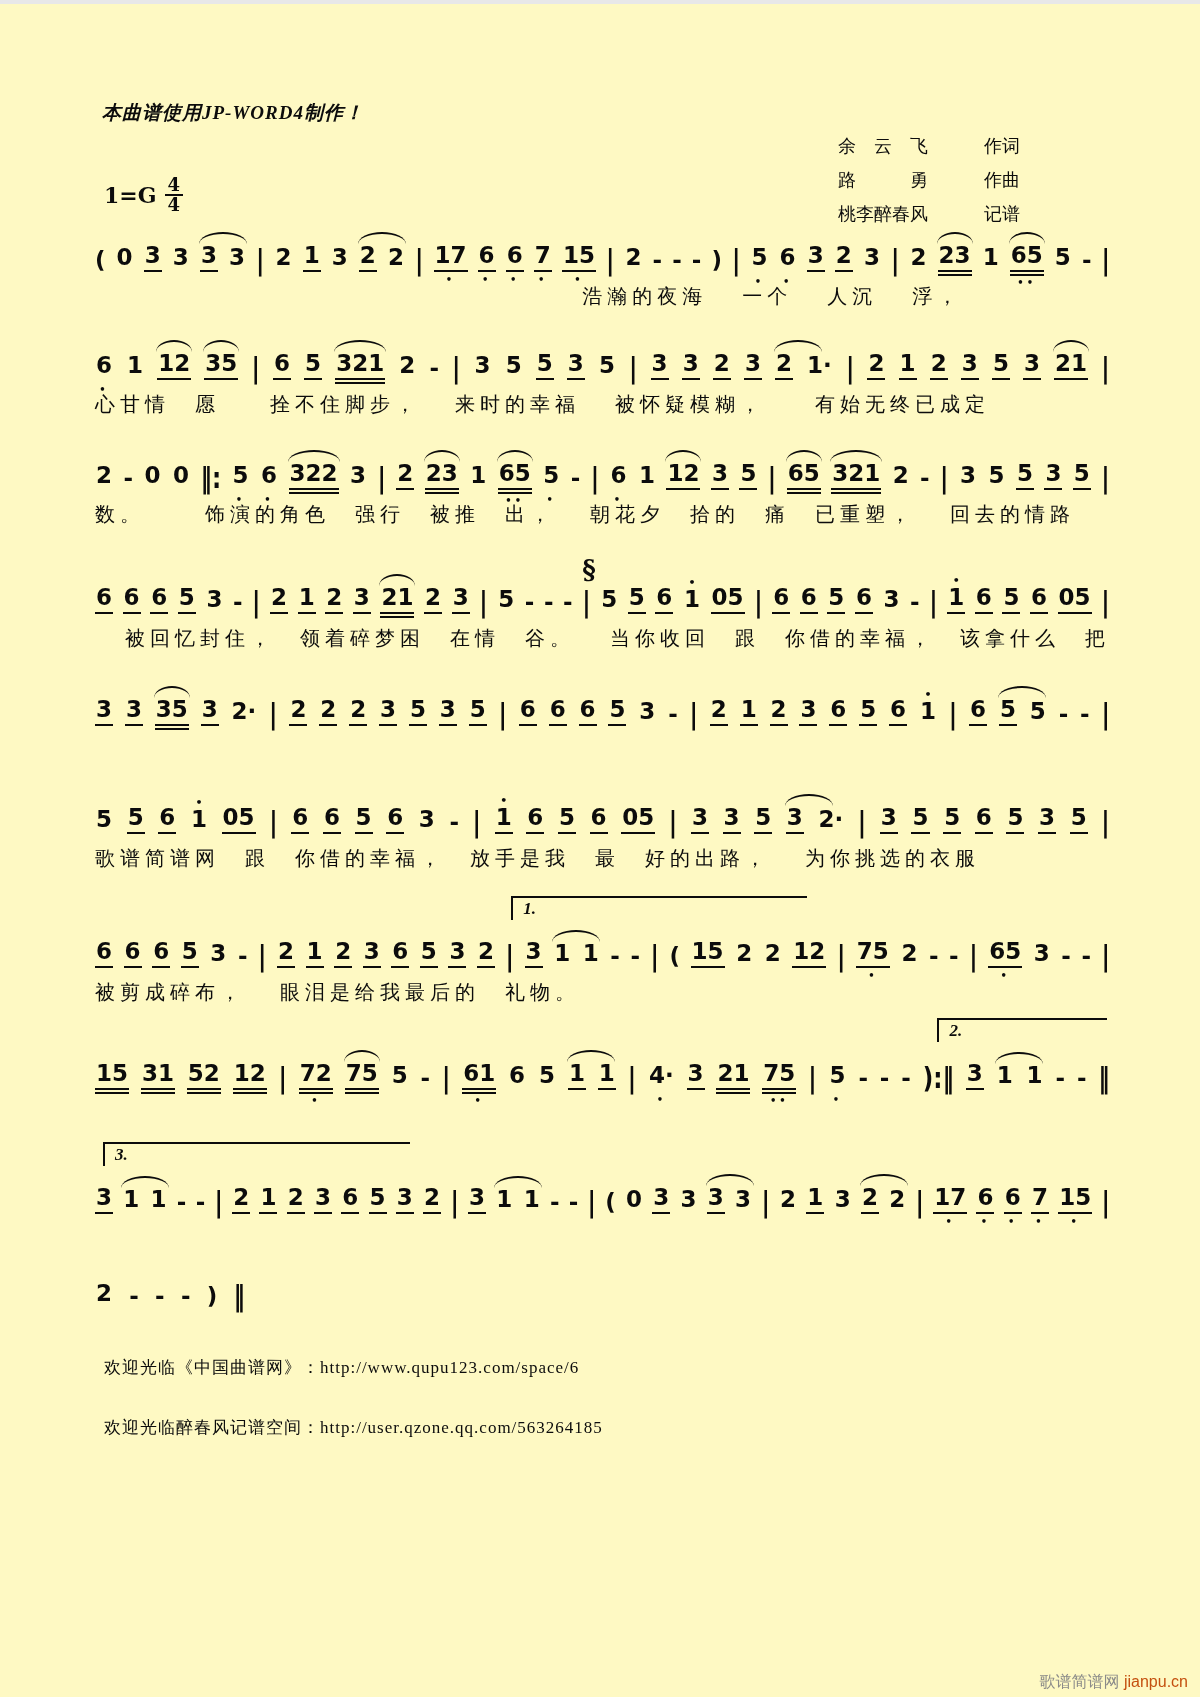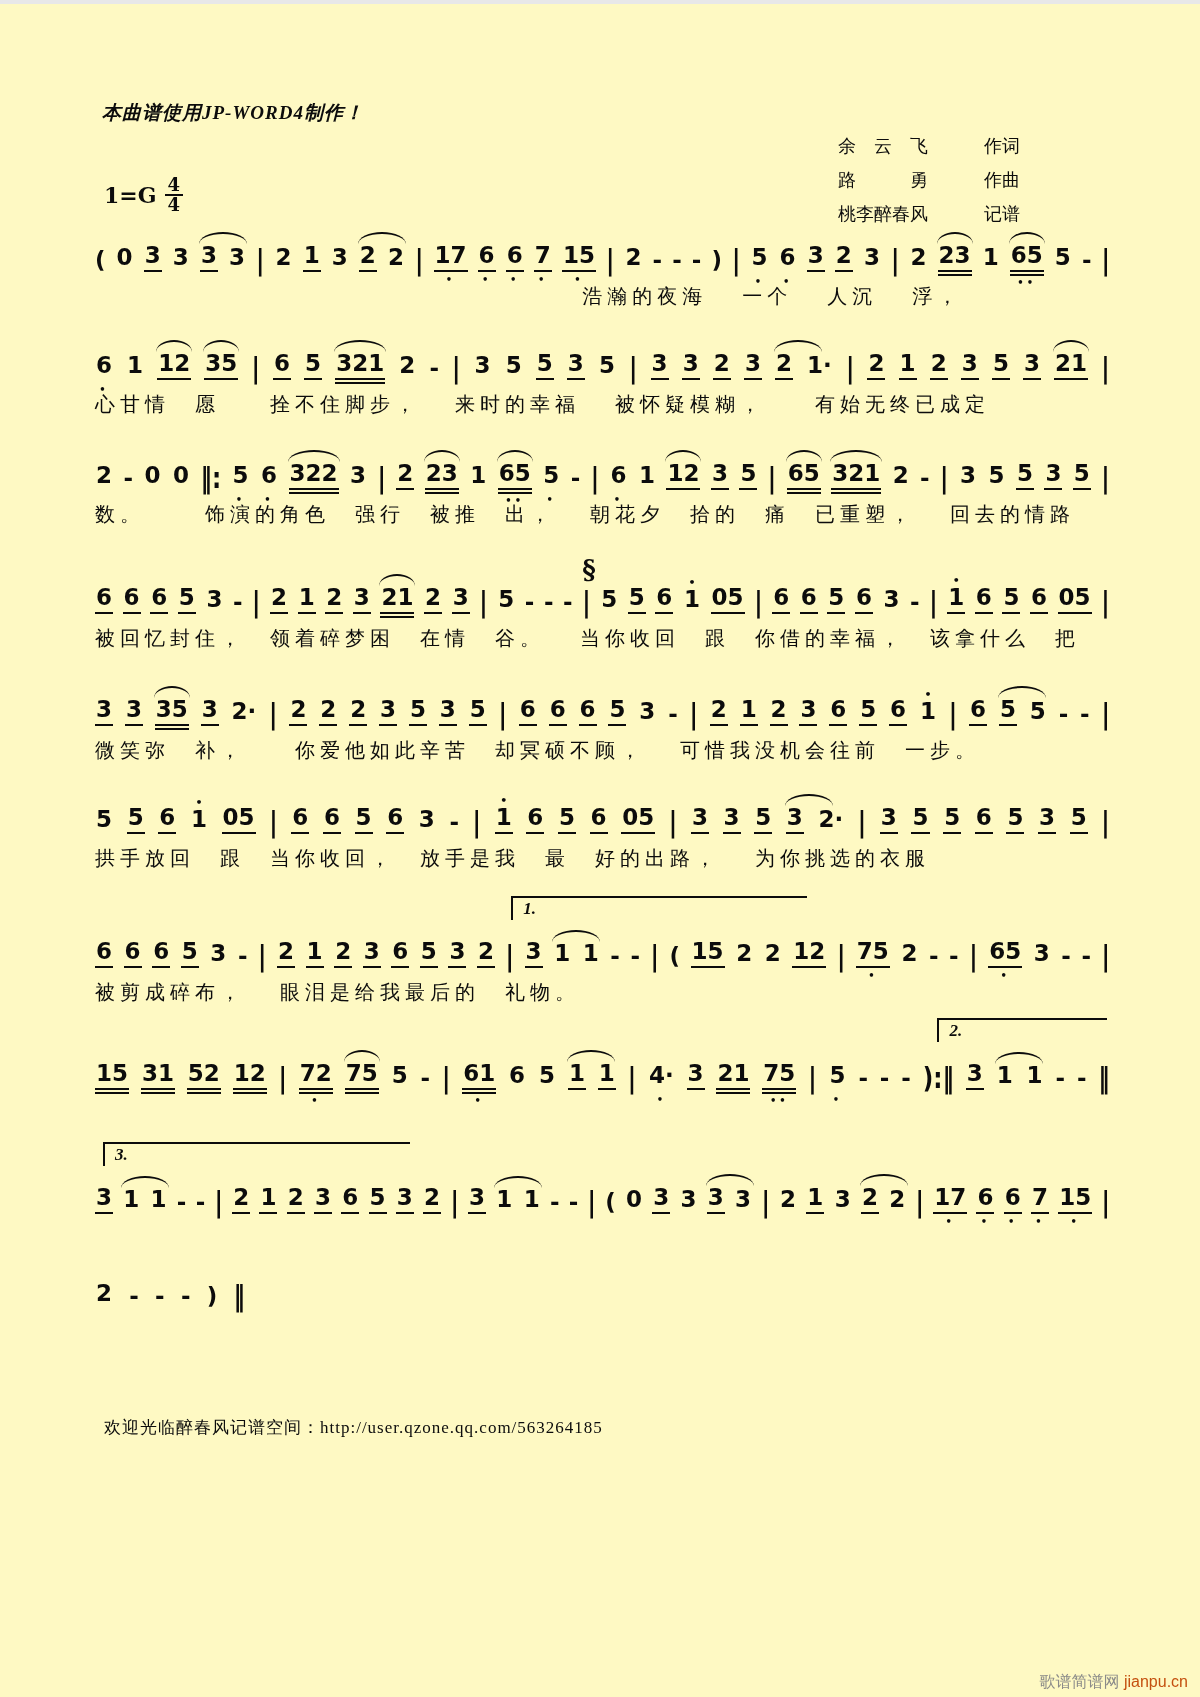--- a/index.html
+++ b/index.html
@@ -236,21 +236,21 @@
           <span class="dash">-</span>
           <span class="bar">|</span>
           <span class="note u1"><span>1</span><span class="da">•</span></span>
           <span class="note u1"><span>6</span></span>
           <span class="note u1"><span>5</span></span>
           <span class="note u1"><span>6</span></span>
           <span class="note u1"><span>05</span></span>
           <span class="bar">|</span>
           <span class="mark" style="left: 48%;">§</span>
         </div>
-        <div class="lyrics" style="padding-left: 0%;"><span>被回忆封住，　领着碎梦困　在情　谷。　 当你收回　跟　你借的幸福，　该拿什么　把</span></div>
+        <div class="lyrics" style="padding-left: 0%; justify-content: flex-end;"><span>被回忆封住，　领着碎梦困　在情　谷。　 当你收回　跟　你借的幸福，　该拿什么　把</span></div>
       </div>
       <div class="line" style="top: 678px;">
         <div class="notes">
           <span class="note u1"><span>3</span></span>
           <span class="note u1"><span>3</span></span>
           <span class="note u2"><span>35</span><span class="u2line"></span><span class="arc"></span></span>
           <span class="note u1"><span>3</span></span>
           <span class="note"><span>2·</span></span>
           <span class="bar">|</span>
           <span class="note u1"><span>2</span></span>
@@ -277,21 +277,20 @@
           <span class="note u1"><span>6</span></span>
           <span class="note"><span>1</span><span class="da">•</span></span>
           <span class="bar">|</span>
           <span class="note u1"><span>6</span></span>
           <span class="note u1"><span>5</span><span class="arc wide"></span></span>
           <span class="note"><span>5</span></span>
           <span class="dash">-</span>
           <span class="dash">-</span>
           <span class="bar">|</span>
         </div>
-        <div class="lyrics" style="padding-left: 0%;"><span>微笑弥　补，　　你爱他如此辛苦　却冥硕不顾，　 可惜我没机会往前　一步。</span></div>
       </div>
       <div class="line" style="top: 786px;">
         <div class="notes">
           <span class="note"><span>5</span></span>
           <span class="note u1"><span>5</span></span>
           <span class="note u1"><span>6</span></span>
           <span class="note"><span>1</span><span class="da">•</span></span>
           <span class="note u1"><span>05</span></span>
           <span class="bar">|</span>
           <span class="note u1"><span>6</span></span>
@@ -315,21 +314,21 @@
           <span class="bar">|</span>
           <span class="note u1"><span>3</span></span>
           <span class="note u1"><span>5</span></span>
           <span class="note u1"><span>5</span></span>
           <span class="note u1"><span>6</span></span>
           <span class="note u1"><span>5</span></span>
           <span class="note u1"><span>3</span></span>
           <span class="note u1"><span>5</span></span>
           <span class="bar">|</span>
         </div>
-        <div class="lyrics" style="padding-left: 0%;"><span>拱手放回　跟　当你收回，　放手是我　最　好的出路，　 为你挑选的衣服</span></div>
+        <div class="lyrics" style="padding-left: 0%;"><span>歌谱简谱网　跟　你借的幸福，　放手是我　最　好的出路，　 为你挑选的衣服</span></div>
       </div>
       <div class="line" style="top: 892px;">
         <div class="volta" style="left: 41%; width: 29%;"><span class="vlabel">1.</span></div>
         <div class="notes has-volta">
           <span class="note u1"><span>6</span></span>
           <span class="note u1"><span>6</span></span>
           <span class="note u1"><span>6</span></span>
           <span class="note u1"><span>5</span></span>
           <span class="note"><span>3</span></span>
           <span class="dash">-</span>
@@ -455,20 +454,21 @@
           <span class="note"><span>2</span></span>
           <span class="dash">-</span>
           <span class="dash">-</span>
           <span class="dash">-</span>
           <span class="paren">)</span>
           <span class="bar">‖</span>
         </div>
       </div>
     </div>
 
+  <div class="footer-link" style="top:1352px">欢迎光临《中国曲谱网》：http://www.qupu123.com/space/6</div>
   <div class="footer-link" style="top:1412px">欢迎光临醉春风记谱空间：http://user.qzone.qq.com/563264185</div>
 
   <div class="site-mark">
     <span id="wm-gray" style="color: rgb(139, 139, 137);">歌谱简谱网</span>
     <span id="wm-orange" style="color: rgb(196, 80, 15);">jianpu.cn</span>
   </div>
 
 </div>
 
 </body></html>

